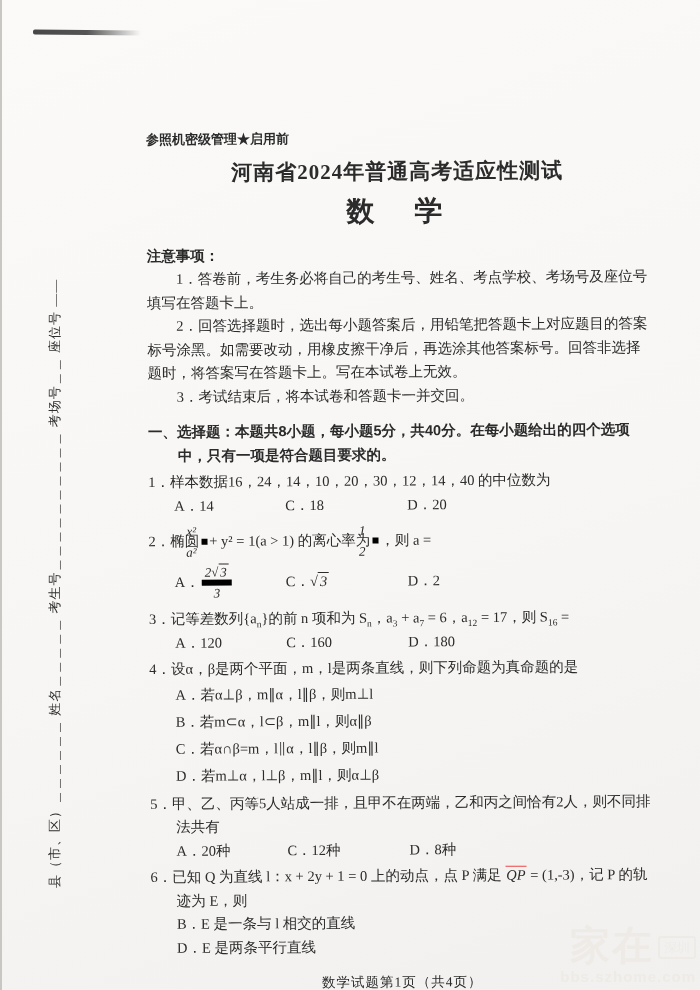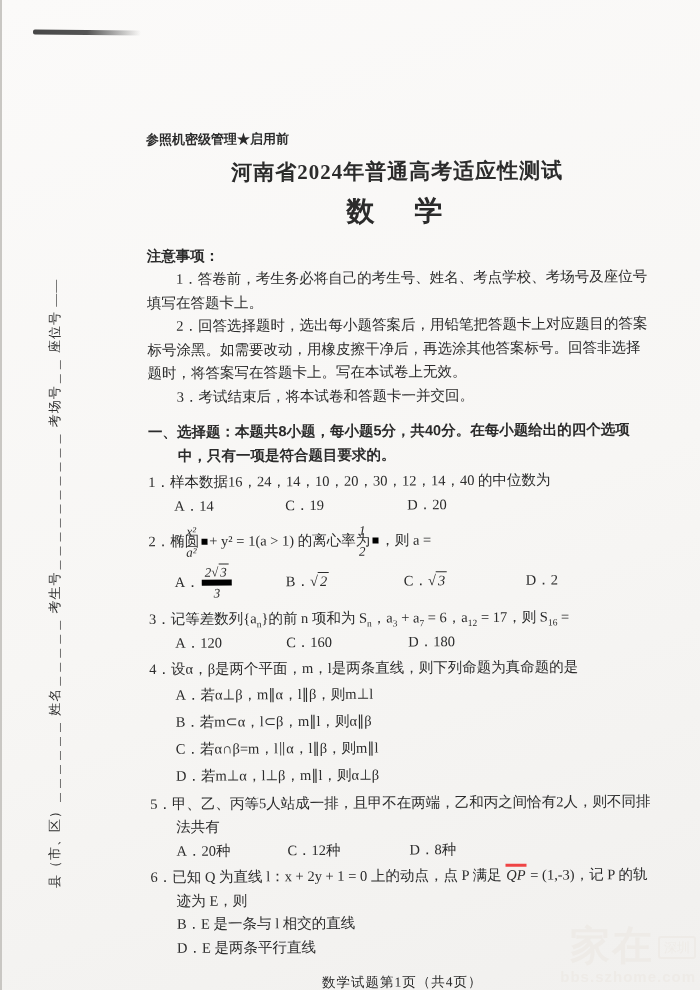--- a/index.html
+++ b/index.html
@@ -28,21 +28,21 @@
   .row4 .o1{width:111px;}.row4 .o2{width:118px;}.row4 .o3{width:122px;}.row4 .o4{flex:1;}
   .rowv{padding-left:26px;line-height:27px;}
   .row2{display:flex;padding-left:26px;align-items:baseline;}
   .row2 .c1{width:226px;}.row2 .c2{flex:1;}
   .frac{display:inline-block;vertical-align:-0.85em;text-align:center;line-height:1.1;
         font-size:13px;margin:0 2px;font-style:italic;}
   .frac .fn{display:block;border-bottom:6px solid #000000;padding:0 3px;}
   .frac .fd{display:block;padding-top:1px;}
   .sq{white-space:nowrap;}
   .sq .rad{border-top:1px solid #2b2b2b;padding:0 2px;font-style:italic;}
-  .vec{border-top:3px solid #ef4444;font-style:italic;padding:0 1px;}
+  .vec{border-top:1px solid #ef4444;font-style:italic;padding:0 1px;}
   sub{font-size:9.5px;line-height:0;}
   .footer{text-align:center;margin-top:12px;font-size:13.5px;letter-spacing:1px;}
   .wm{position:absolute;right:4px;bottom:6px;color:#eeebe7;text-align:right;
       font-family:"Liberation Sans",sans-serif;line-height:1;}
   .wm-top{display:flex;align-items:flex-end;justify-content:flex-end;gap:4px;}
   .wm-main{font-size:40px;font-weight:bold;letter-spacing:2px;}
   .wm-badge{font-size:13px;border:2px solid #eeebe7;padding:3px 4px;border-radius:3px;margin-bottom:6px;}
   .wm-sub{font-size:15px;font-weight:bold;margin-top:4px;letter-spacing:1px;}
 </style>
 </head>
@@ -63,32 +63,31 @@
   <p class="notice">1．答卷前，考生务必将自己的考生号、姓名、考点学校、考场号及座位号填写在答题卡上。</p>
   <p class="notice">2．回答选择题时，选出每小题答案后，用铅笔把答题卡上对应题目的答案标号涂黑。如需要改动，用橡皮擦干净后，再选涂其他答案标号。回答非选择题时，将答案写在答题卡上。写在本试卷上无效。</p>
   <p class="notice">3．考试结束后，将本试卷和答题卡一并交回。</p>
 
   <div class="sec">一、选择题：本题共8小题，每小题5分，共40分。在每小题给出的四个选项中，只有一项是符合题目要求的。</div>
 
   <div>
     <div class="q"><span>1．</span><span>样本数据16，24，14，10，20，30，12，14，40 的中位数为</span></div>
     <div class="row4">
       <span class="o1">A．14</span>
-      <span class="o3">C．19</span>
+      <span class="o3">C．18</span>
       <span class="o4">D．20</span>
     </div>
   </div>
 
   <div>
     <div class="q" style="margin-top:7px">
       <span>2．</span><span>椭圆</span><span class="frac"><span class="fn">x²</span><span class="fd">a²</span></span><span>+ y² = 1(a &gt; 1) 的离心率为</span><span class="frac"><span class="fn">1</span><span class="fd">2</span></span><span>，则 a =</span>
     </div>
     <div class="row4" style="margin-top:5px">
       <span class="o1"><span>A．</span><span class="frac"><span class="fn"><span>2</span><span class="sq">√<span class="rad">3</span></span></span><span class="fd">3</span></span></span>
-      <span class="o2"><span>B．</span><span class="sq">√<span class="rad">2</span></span></span>
       <span class="o3"><span>C．</span><span class="sq">√<span class="rad">3</span></span></span>
       <span class="o4">D．2</span>
     </div>
   </div>
 
   <div>
     <div class="q" style="margin-top:7px">
       <span>3．</span><span>记等差数列{a</span><sub>n</sub><span>}的前 n 项和为 S</span><sub>n</sub><span>，a</span><sub>3</sub><span> + a</span><sub>7</sub><span> = 6，a</span><sub>12</sub><span> = 17，则 S</span><sub>16</sub><span> =</span>
     </div>
     <div class="row4">

